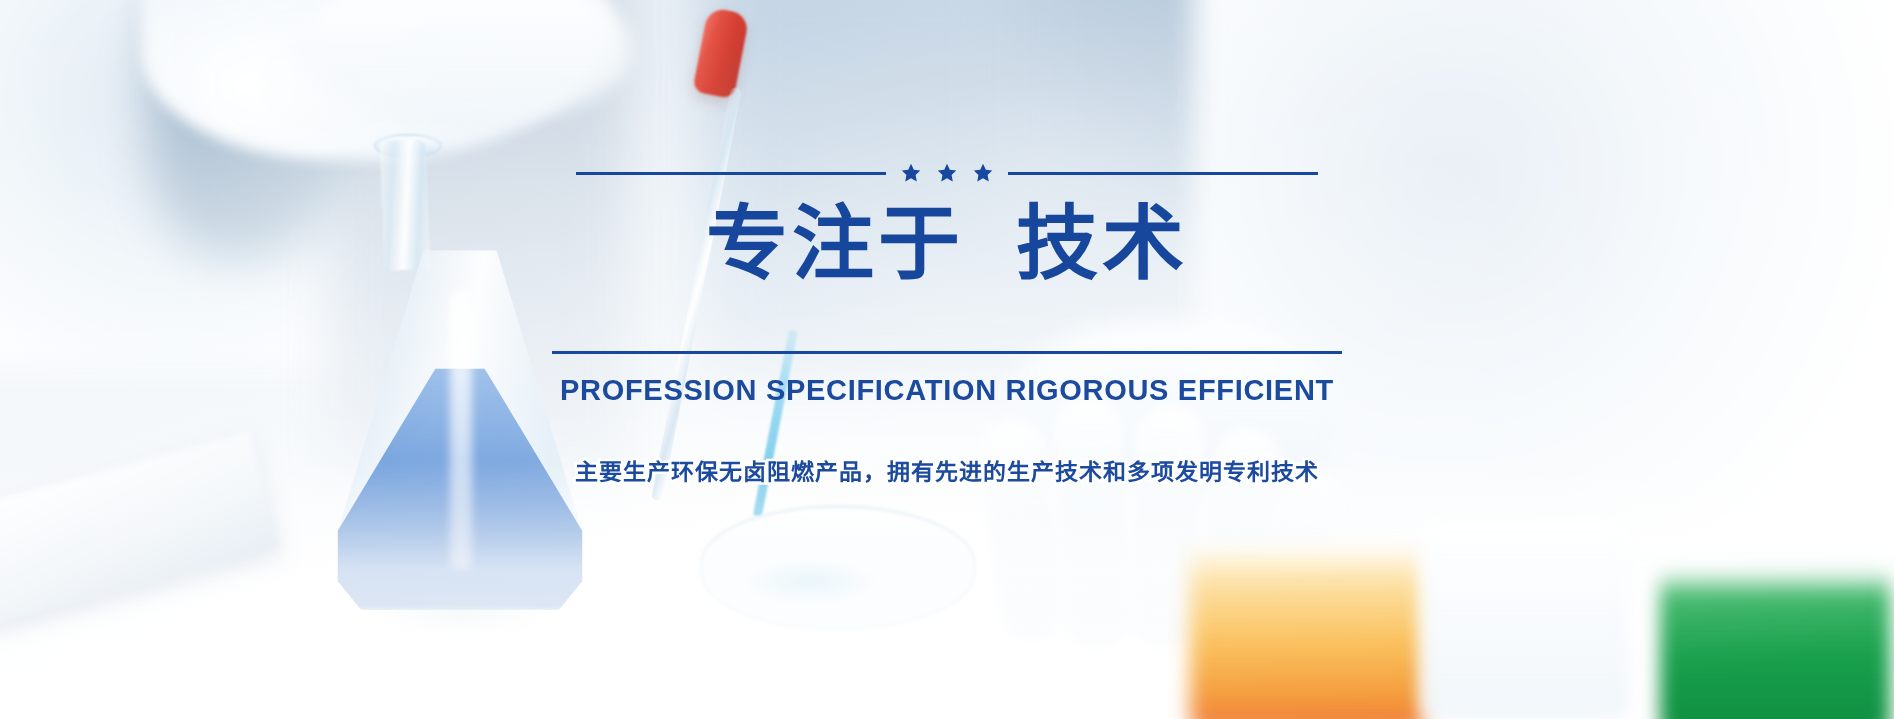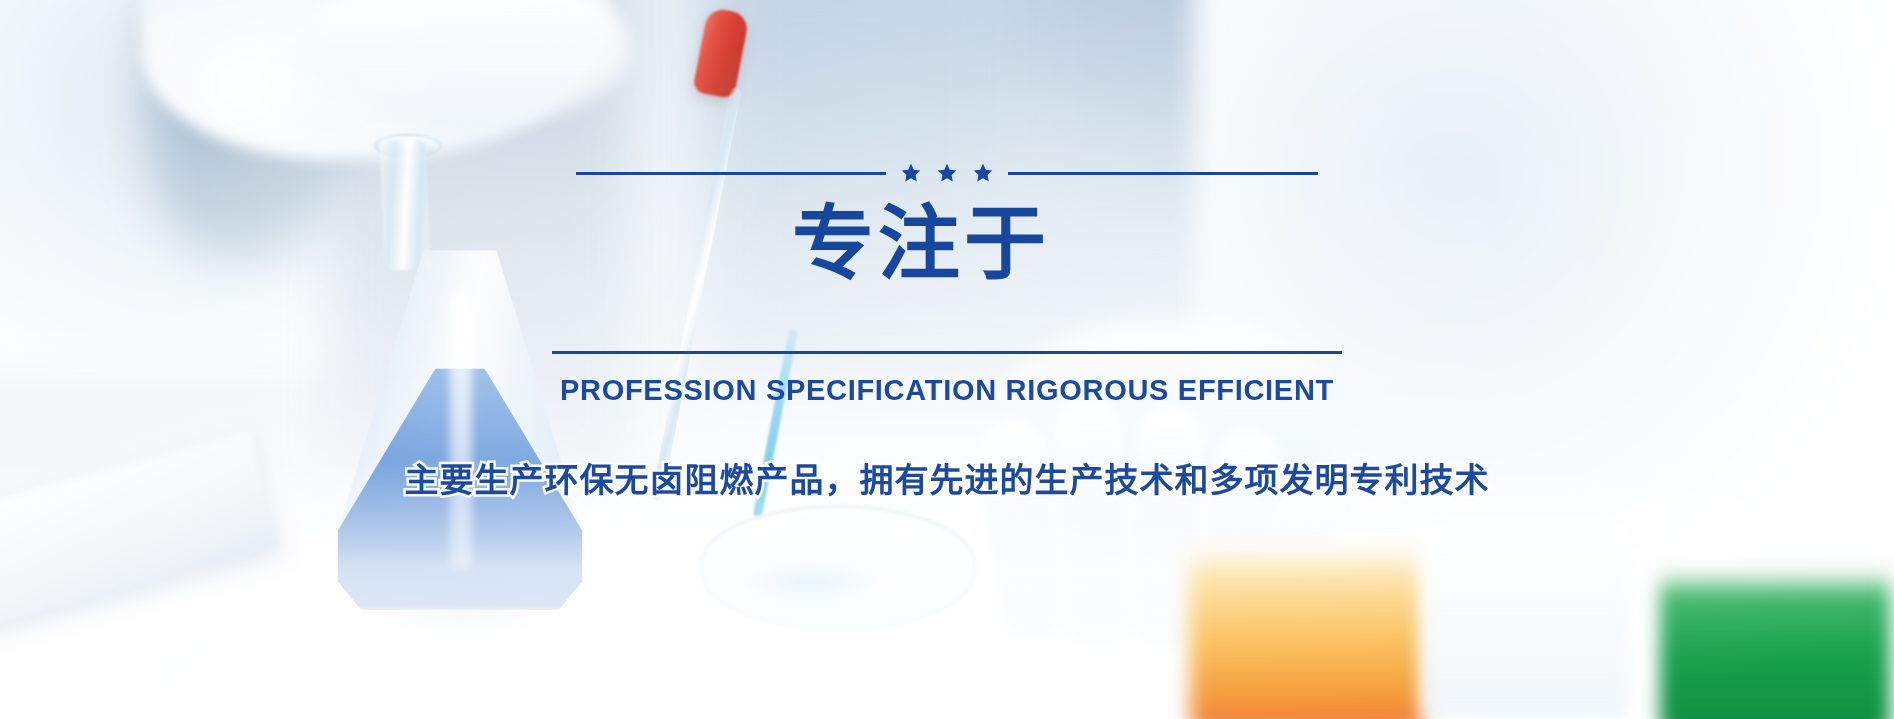--- a/index.html
+++ b/index.html
@@ -385,21 +385,21 @@
     margin-top: 20px;
     font-size: 29px;
     font-weight: 700;
     letter-spacing: .7px;
     color: #1b4a9e;
     white-space: nowrap;
   }
 
   .desc-cn {
     margin-top: 46px;
-    font-size: 34px;
+    font-size: 23px;
     font-weight: 700;
     letter-spacing: 1px;
     color: #1b4a9e;
     white-space: nowrap;
     -webkit-text-stroke: 5px rgba(255,255,255,.92);
     paint-order: stroke fill;
   }
 </style>
 </head>
 <body>
@@ -471,20 +471,21 @@
           </svg>
         </span>
       </span>
       <span class="rule right"></span>
     </div>
 
     <h1 class="headline">
       <span class="seg-blue">专注于</span>
       <span class="gap"></span>
       <span class="gap"></span>
+      <span class="seg-blue">技术</span>
     </h1>
 
     <div class="rule-under"></div>
 
     <div class="subtitle-en">PROFESSION SPECIFICATION RIGOROUS EFFICIENT</div>
 
     <div class="desc-cn">主要生产环保无卤阻燃产品，拥有先进的生产技术和多项发明专利技术</div>
 
   </div>
 </div>

